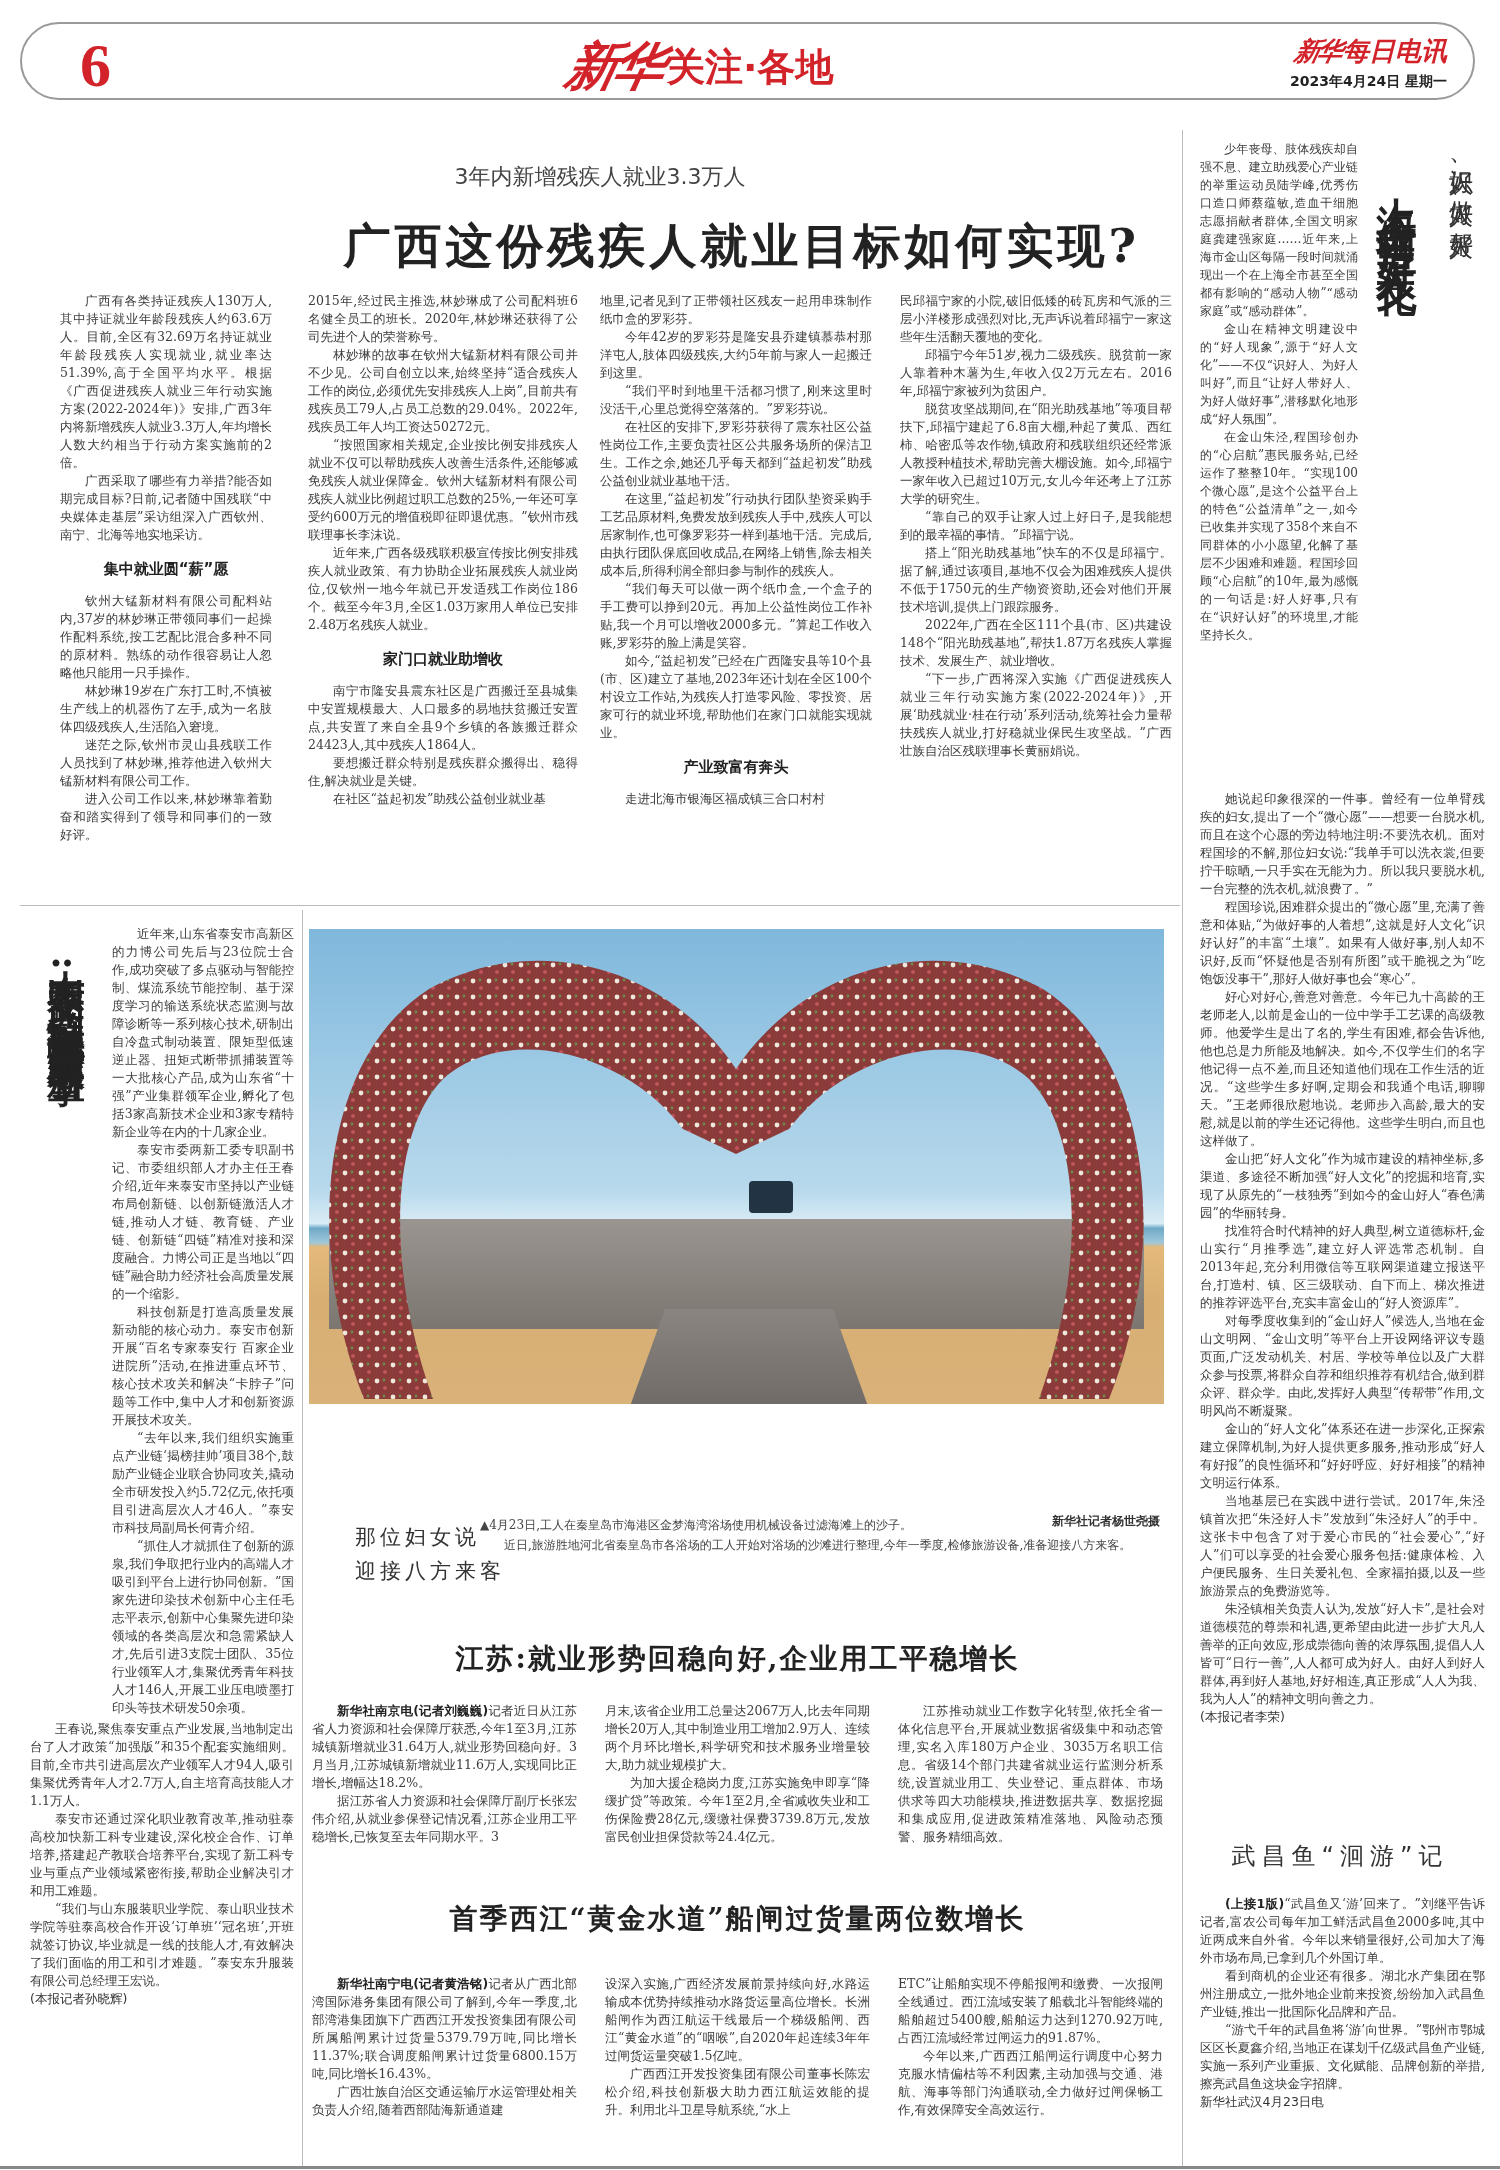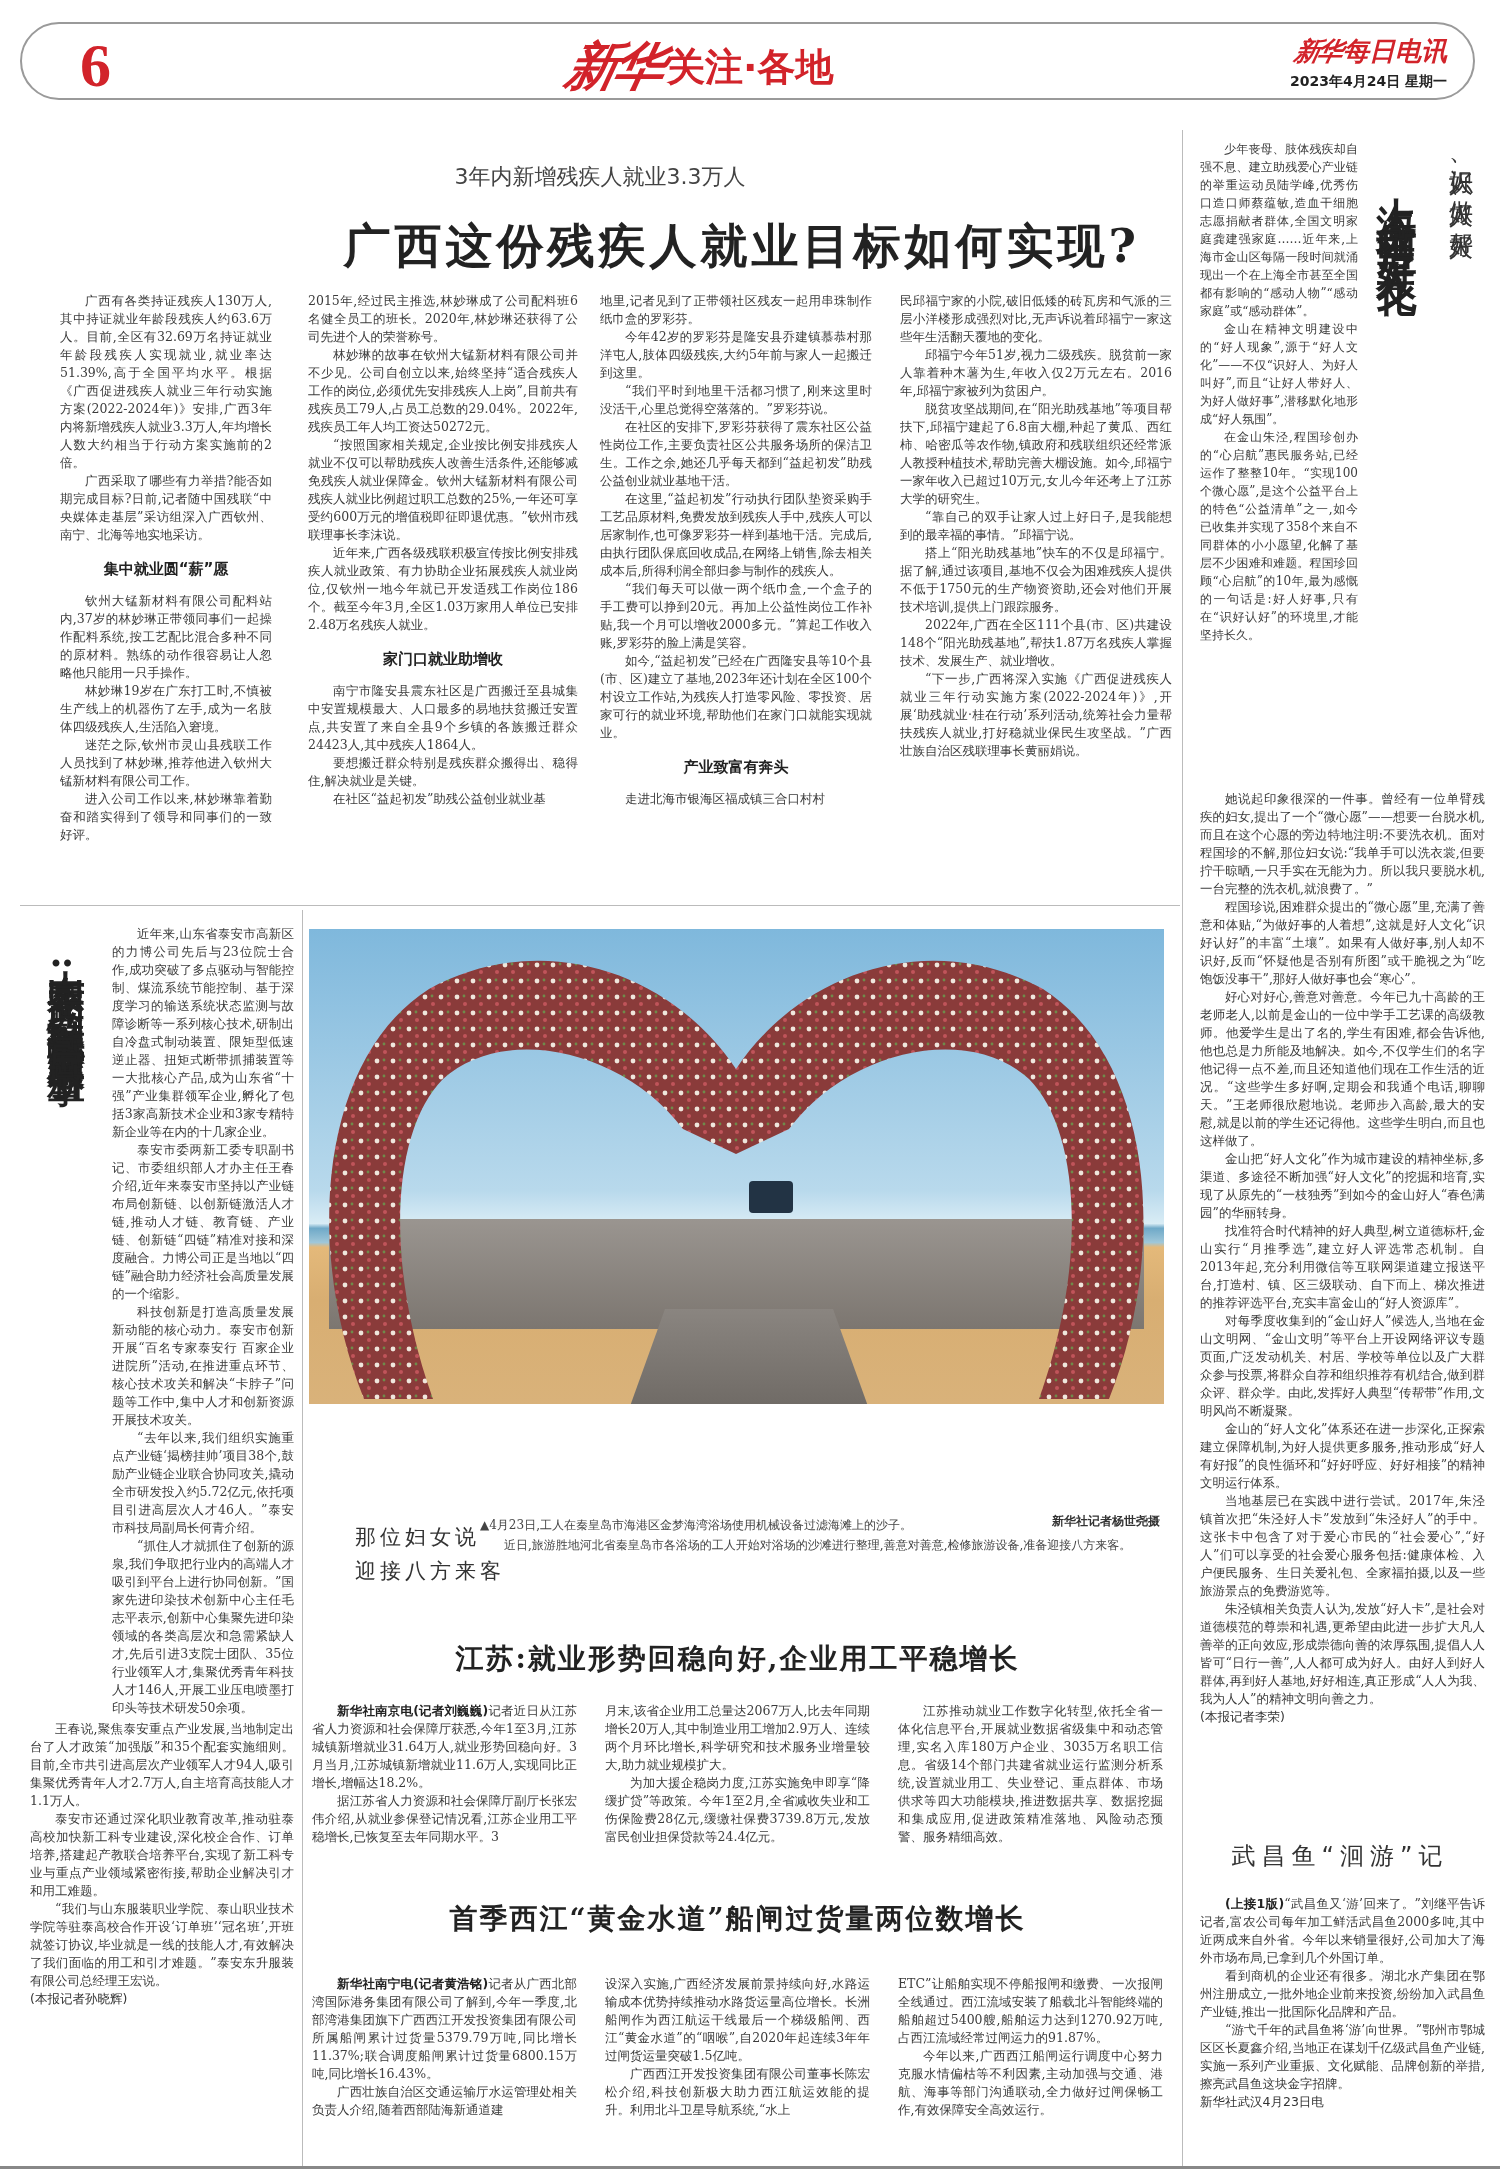--- a/index.html
+++ b/index.html
@@ -153,21 +153,21 @@
     <path d="M55,470 C-5,320 10,130 120,60 C230,0 360,40 427,140 C494,40 624,0 734,60 C844,130 860,320 800,470 L730,470 C780,330 770,200 720,150 C660,95 540,120 480,200 L427,225 L374,200 C314,120 194,95 134,150 C84,200 74,330 124,470 Z" fill="url(#flowers)"></path>
   </svg>
 </div>
 
 <div class="caption-title">
   <div>那位妇女说</div>
   <div>迎接八方来客</div>
 </div>
 <div class="caption-text">
   <p>▲4月23日,工人在秦皇岛市海港区金梦海湾浴场使用机械设备过滤海滩上的沙子。</p>
-  <p>近日,旅游胜地河北省秦皇岛市各浴场的工人开始对浴场的沙滩进行整理,善意对善意,检修旅游设备,准备迎接八方来客。</p>
+  <p>近日,旅游胜地河北省秦皇岛市各浴场的工人开始对浴场的沙滩进行整理,今年一季度,检修旅游设备,准备迎接八方来客。</p>
 </div>
 <div class="credit">新华社记者杨世尧摄</div>
 
 <div class="h2" style="top:1640px;">江苏:就业形势回稳向好,企业用工平稳增长</div>
 <div class="col" style="left:312px; top:1702px; width:265px;">
   <p class="lead"><b>新华社南京电(记者刘巍巍)</b><span>记者近日从江苏省人力资源和社会保障厅获悉,今年1至3月,江苏城镇新增就业31.64万人,就业形势回稳向好。3月当月,江苏城镇新增就业11.6万人,实现同比正增长,增幅达18.2%。</span></p>
   <p>据江苏省人力资源和社会保障厅副厅长张宏伟介绍,从就业参保登记情况看,江苏企业用工平稳增长,已恢复至去年同期水平。3</p>
 </div>
 <div class="col" style="left:605px; top:1702px; width:265px;">
   <p style="text-indent:0">月末,该省企业用工总量达2067万人,比去年同期增长20万人,其中制造业用工增加2.9万人、连续两个月环比增长,科学研究和技术服务业增量较大,助力就业规模扩大。</p>

